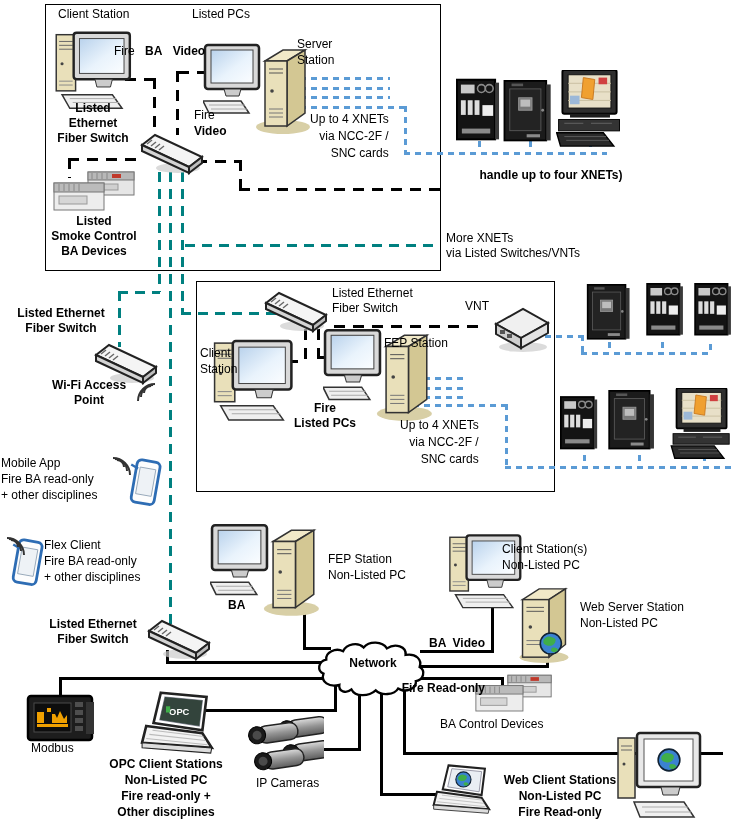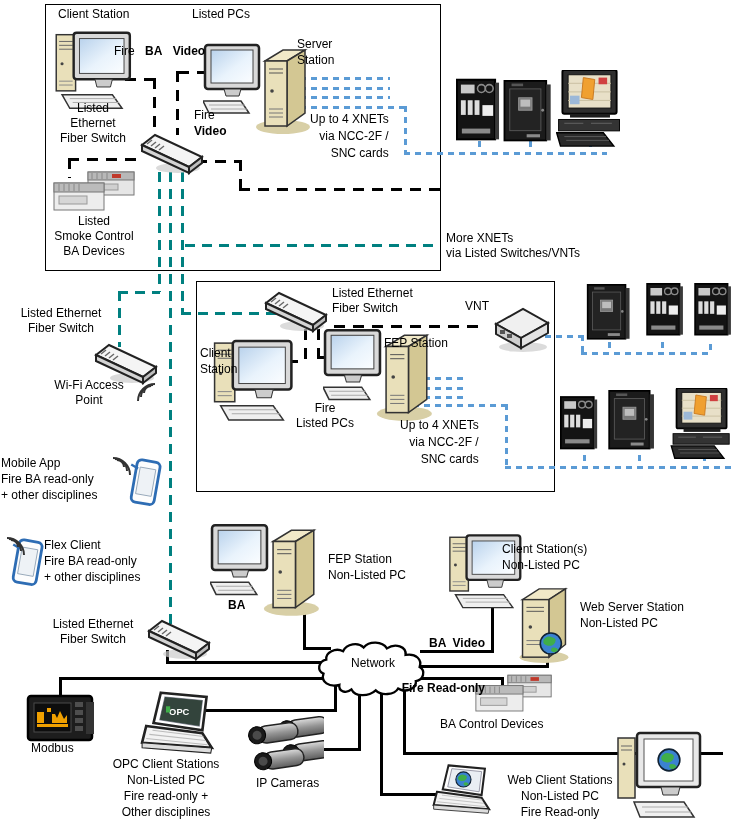--- a/index.html
+++ b/index.html
@@ -1,21 +1,21 @@
 <!DOCTYPE html>
 <html><head>
 <meta charset="utf-8">
 <style>
   html,body{margin:0;padding:0;background:#fff;}
   .stage{position:relative;width:735px;height:825px;background:#fff;overflow:hidden;
          font-family:"Liberation Sans",sans-serif;font-size:12px;color:#000;}
   .box{position:absolute;border:1.5px solid #000;background:transparent;}
   .lbl{position:absolute;line-height:15px;white-space:nowrap;}
   .lh16{line-height:16px;} .lh17{line-height:17px;text-align:right;}
-  .c{text-align:center;} .r{text-align:right;}
+  .c{text-align:center;font-weight:bold;} .r{text-align:right;}
   .b{font-weight:bold;}
   .pre{white-space:pre;}
   
   .lnh-d{position:absolute;height:3px;background:repeating-linear-gradient(90deg,#000 0 11px,transparent 11px 19px);}
   .lnv-d{position:absolute;width:3px;background:repeating-linear-gradient(180deg,#000 0 11px,transparent 11px 19px);}
   .lnh-t{position:absolute;height:3px;background:repeating-linear-gradient(90deg,#008080 0 10px,transparent 10px 17px);}
   .lnv-t{position:absolute;width:3px;background:repeating-linear-gradient(180deg,#008080 0 10px,transparent 10px 17px);}
   .lnh-b{position:absolute;height:3px;background:repeating-linear-gradient(90deg,#5b9bd5 0 6px,transparent 6px 11px);}
   .lnv-b{position:absolute;width:3px;background:repeating-linear-gradient(180deg,#5b9bd5 0 6px,transparent 6px 11px);}
   .lnh-s{position:absolute;height:3px;background:#000;}
@@ -474,20 +474,21 @@
     <div>SNC cards</div>
   </div>
 
   <div class="lbl c" style="left:46px;top:214px;width:96px">
     <div>Listed</div>
     <div>Smoke Control</div>
     <div>BA Devices</div>
   </div>
 
   <div class="lbl c lh16" style="left:442px;top:167px;width:218px">
+    <div>handle up to four XNETs)</div>
   </div>
 
   <div class="lbl" style="left:446px;top:231px">
     <div>More XNETs</div>
     <div>via Listed Switches/VNTs</div>
   </div>
 
   <div class="lbl" style="left:332px;top:286px">
     <div>Listed Ethernet</div>
     <div>Fiber Switch</div>

